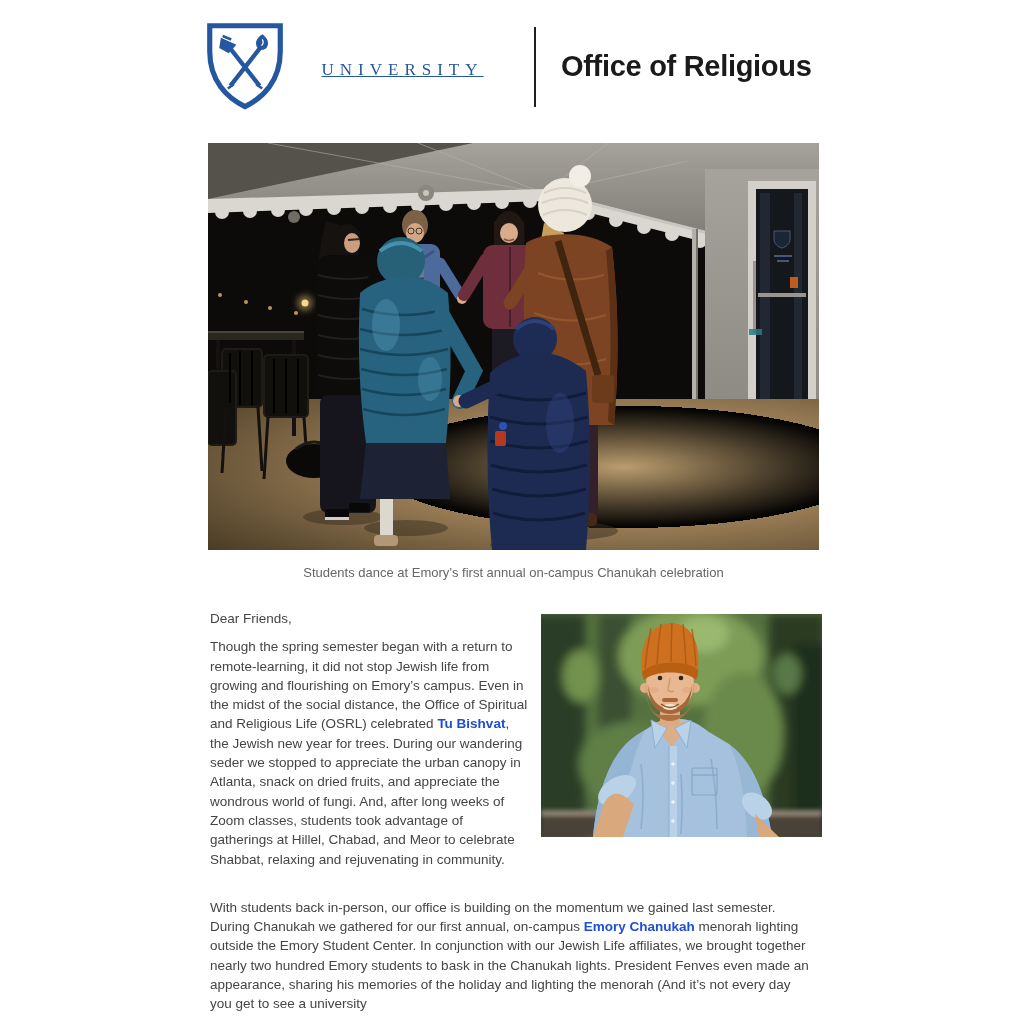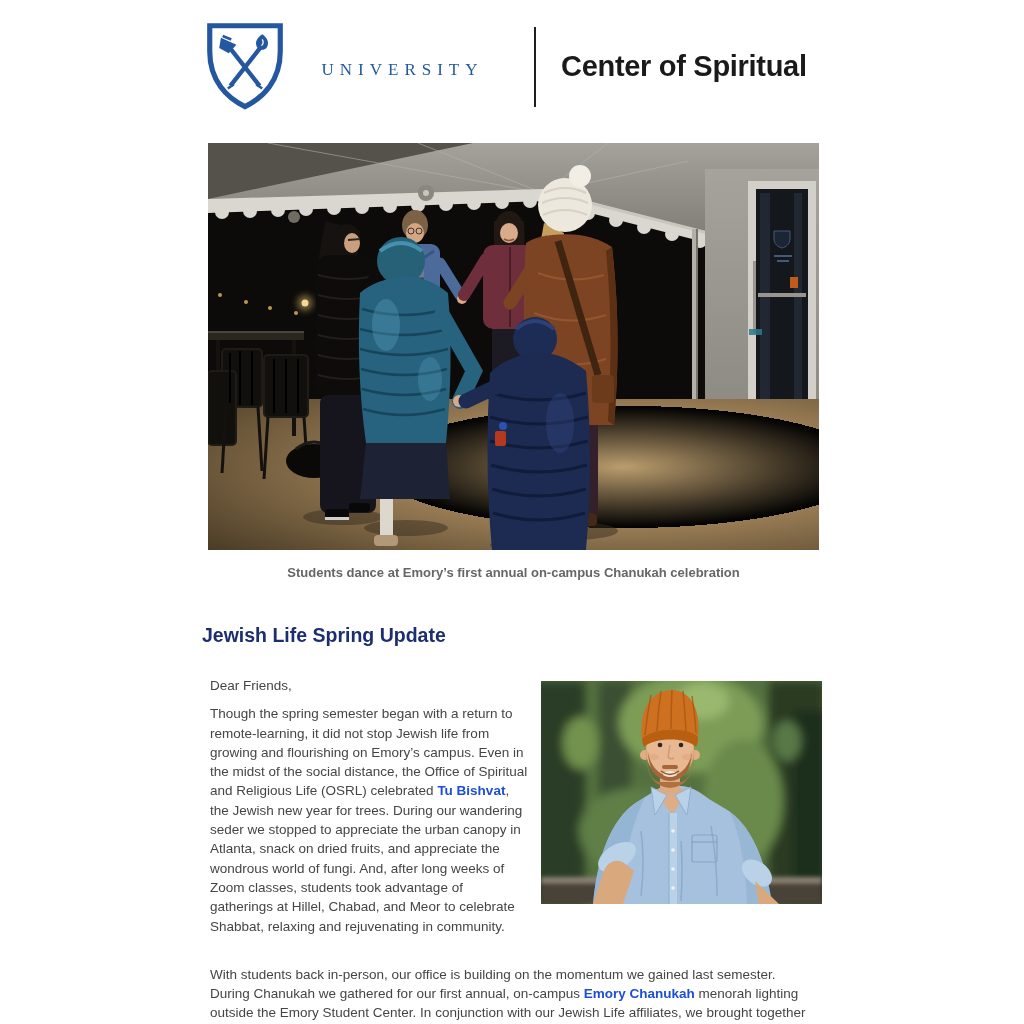--- a/index.html
+++ b/index.html
@@ -14,30 +14,30 @@
   
   .header { display:flex; align-items:center; height:94px; }
   .shield-wrap { width:86px; height:90px; flex:0 0 auto; margin-right:16px; }
   .logotype { width:194px; text-align:center; color:#2457A0; flex:0 0 auto; }
   .logotype .emory {
     font-family:"Liberation Serif", serif;
     font-size:46px; line-height:1; letter-spacing:1px;
   }
   .logotype .university {
     font-family:"Liberation Serif", serif;
-    font-size:17px; letter-spacing:6px; margin-top:5px; margin-left:3px;
+    font-size:17px; letter-spacing:6px; margin-top:5px; margin-left:3px;text-decoration:underline;
   }
   .vdivider { width:2px; height:80px; background:#1f1f1f; margin:0 25px 0 36px; flex:0 0 auto; }
   .office {
     font-weight:bold; font-size:29px; line-height:1.24;
     color:#1a1a1a; letter-spacing:-0.3px;
   }
 
   
-  .hero { margin-top:29px; margin-left:6px; width:611px;font-weight:bold; }
+  .hero { margin-top:29px; margin-left:6px; width:611px; }
   .hero svg { display:block; }
   .caption { text-align:center; color:#666666; font-size:13px; margin-top:15px; }
 
   
   .heading { color:#1C2E6E; font-size:19.5px; font-weight:bold; margin-top:44px; }
   .article { margin-top:29px; font-size:13.5px; color:#454545; line-height:19.3px; }
   .portrait { float:right; width:281px; height:223px; margin-left:12px; margin-top:5px; }
   .portrait svg { display:block; }
   .article p { margin:8px; }
   .salutation { margin-bottom:9px !important; }
@@ -65,21 +65,21 @@
 
         <line x1="30" y1="77" x2="37" y2="72" stroke="#2457A0" stroke-width="3"></line>
         <line x1="63" y1="72" x2="70" y2="77" stroke="#2457A0" stroke-width="3"></line>
       </svg>
     </div>
     <div class="logotype">
       <div class="university">UNIVERSITY</div>
     </div>
     <div class="vdivider"></div>
     <div class="office">
-      <div>Center of Spiritual</div>
+      <div>Office of Religious</div>
     </div>
   </div>
 
   <div class="hero">
     <figure style="margin:0">
       <svg width="611" height="407" viewBox="0 0 611 407">
         <defs>
           <radialGradient id="floorGlow" cx="0.68" cy="0.45" r="0.9">
             <stop offset="0%" stop-color="#bb9d6e"></stop>
             <stop offset="45%" stop-color="#97左7b54"></stop>
@@ -318,21 +318,20 @@
           <ellipse cx="352" cy="280" rx="14" ry="30" fill="#31487f" opacity="0.4"></ellipse>
           <path d="M296,240 L258,258" stroke="#1d2b52" stroke-width="15" stroke-linecap="round"></path>
           <rect x="287" y="288" width="11" height="15" rx="2" fill="#b5391f"></rect>
           <circle cx="295" cy="283" r="4" fill="#2a52b0"></circle>
         </g>
       </svg>
     </figure>
     <div class="caption">Students dance at Emory’s first annual on-campus Chanukah celebration</div>
   </div>
 
-  <div class="heading">Jewish Life Spring Update</div>
 
   <div class="article">
     <div class="portrait">
       <svg width="281" height="223" viewBox="0 0 281 223">
         <defs>
           <filter id="bokeh" x="-30%" y="-30%" width="160%" height="160%">
             <feGaussianBlur stdDeviation="5"></feGaussianBlur>
           </filter>
           <filter id="soft2" x="-30%" y="-30%" width="160%" height="160%">
             <feGaussianBlur stdDeviation="2"></feGaussianBlur>

